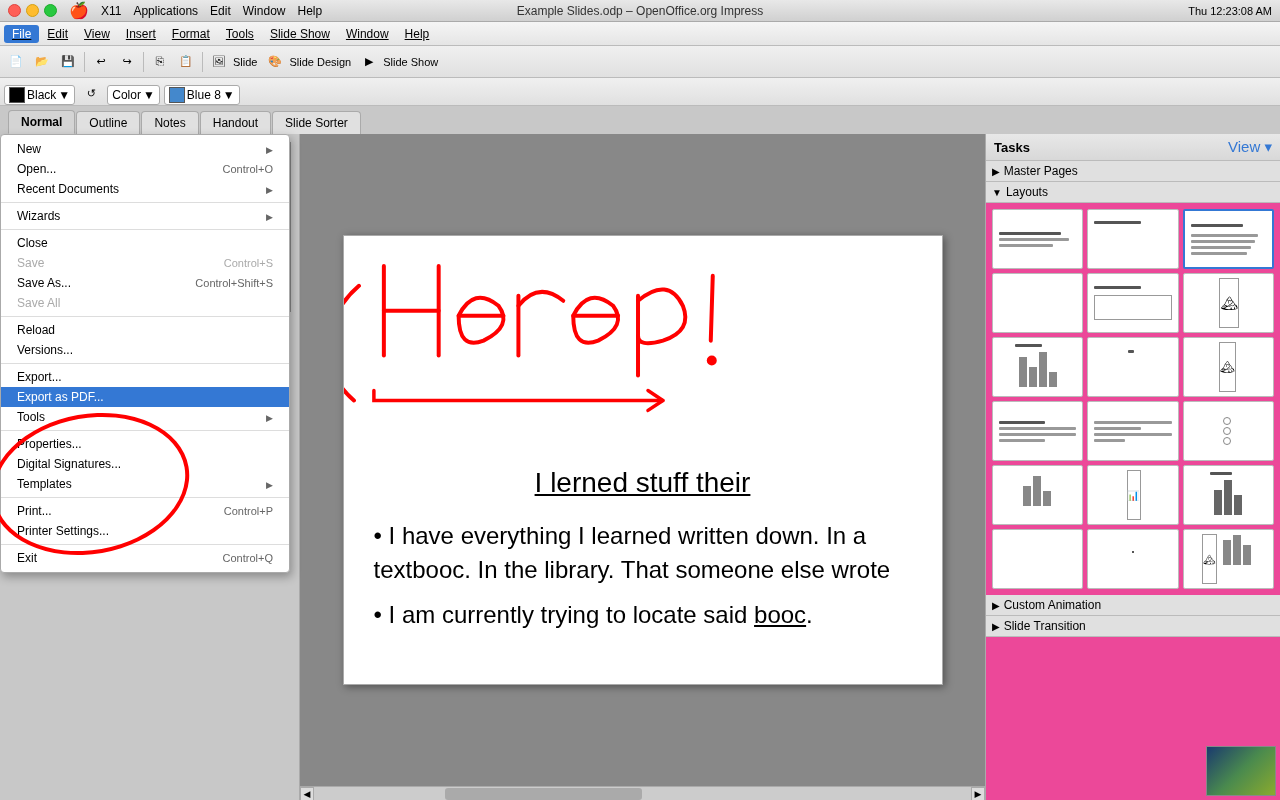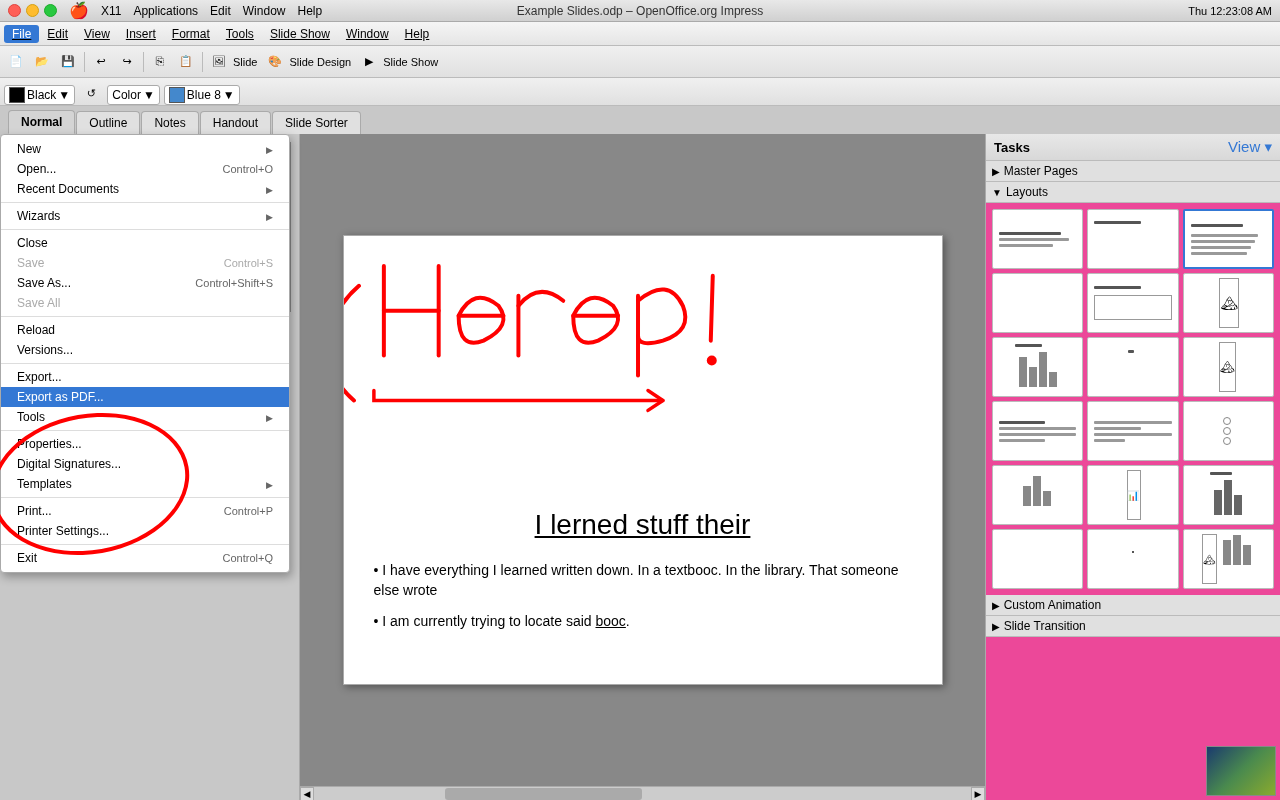--- a/index.html
+++ b/index.html
@@ -188,21 +188,21 @@
       position: relative;
       overflow: hidden;
     }
     .slide-text-content {
       position: absolute;
       bottom: 40px;
       left: 30px;
       right: 30px;
     }
     .slide-subtitle { font-size: 28px; font-weight: normal; text-align: center; margin-bottom: 20px; text-decoration: underline; }
-    .slide-bullet { font-size: 14px; margin-bottom: 12px; line-height: 1.4; }
+    .slide-bullet { font-size: 24px; margin-bottom: 12px; line-height: 1.4; }
     .slide-bullet::before { content: '• '; }
     .underline { text-decoration: underline; }
 
     
     .right-panel {
       width: 295px;
       background: #ec4899;
       border-left: 1px solid #aaa;
       display: flex;
       flex-direction: column;

